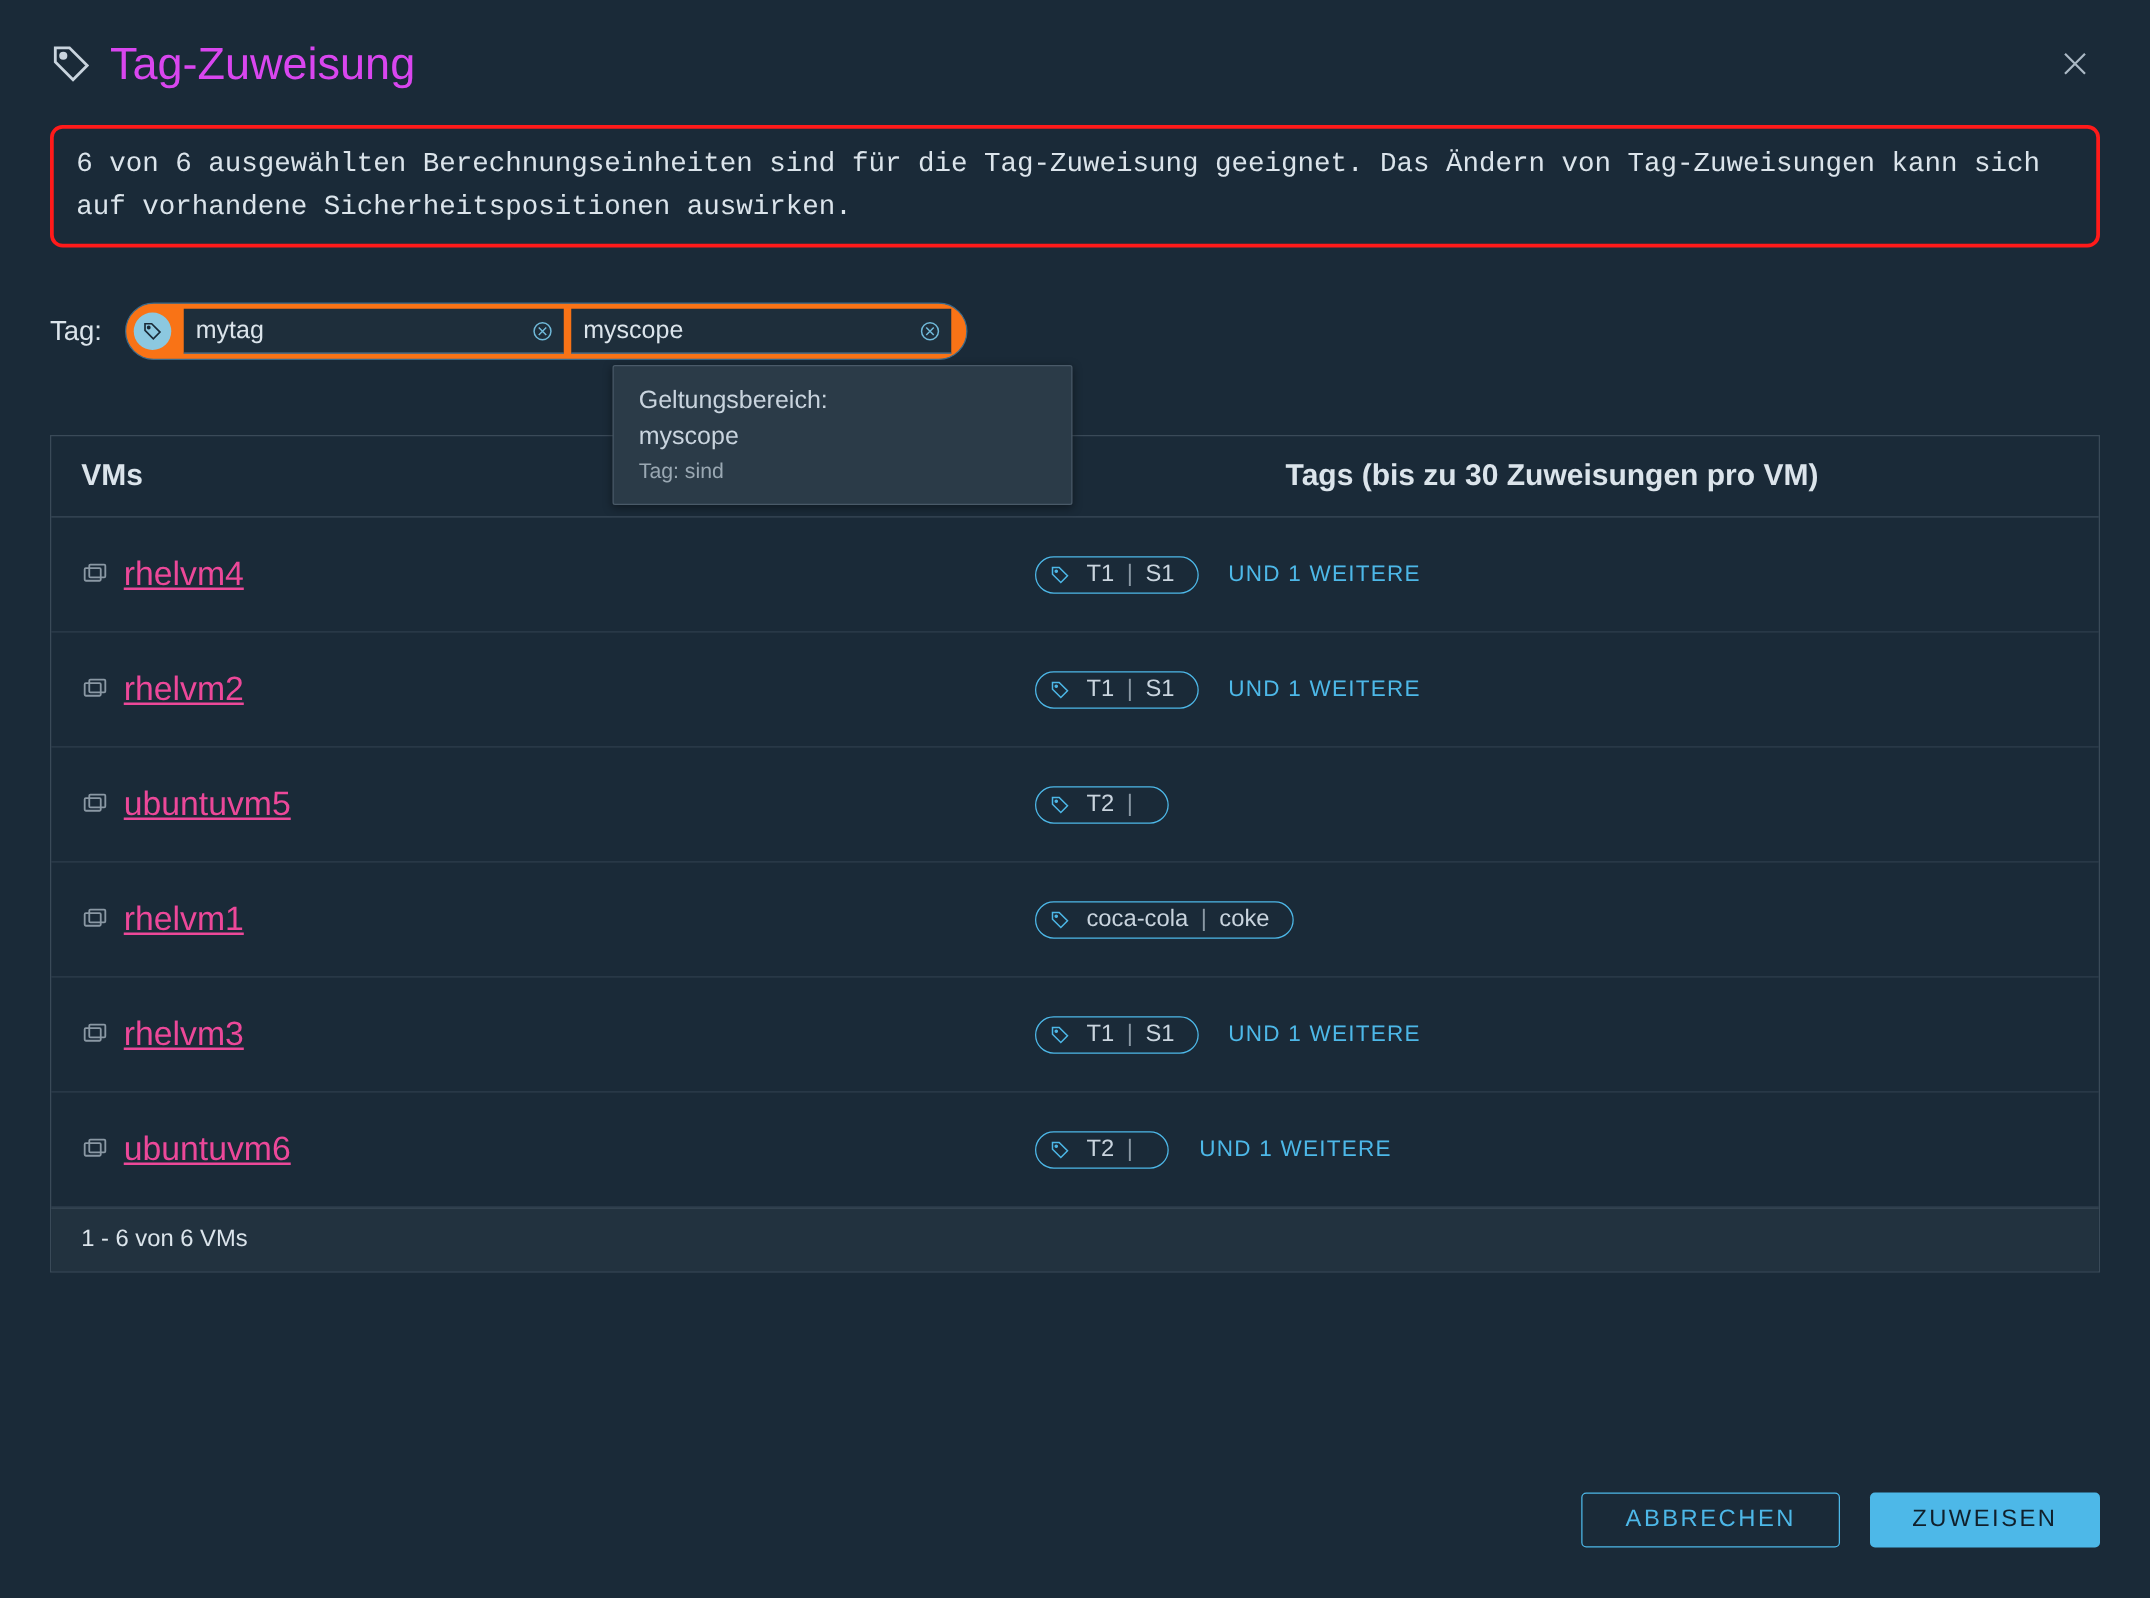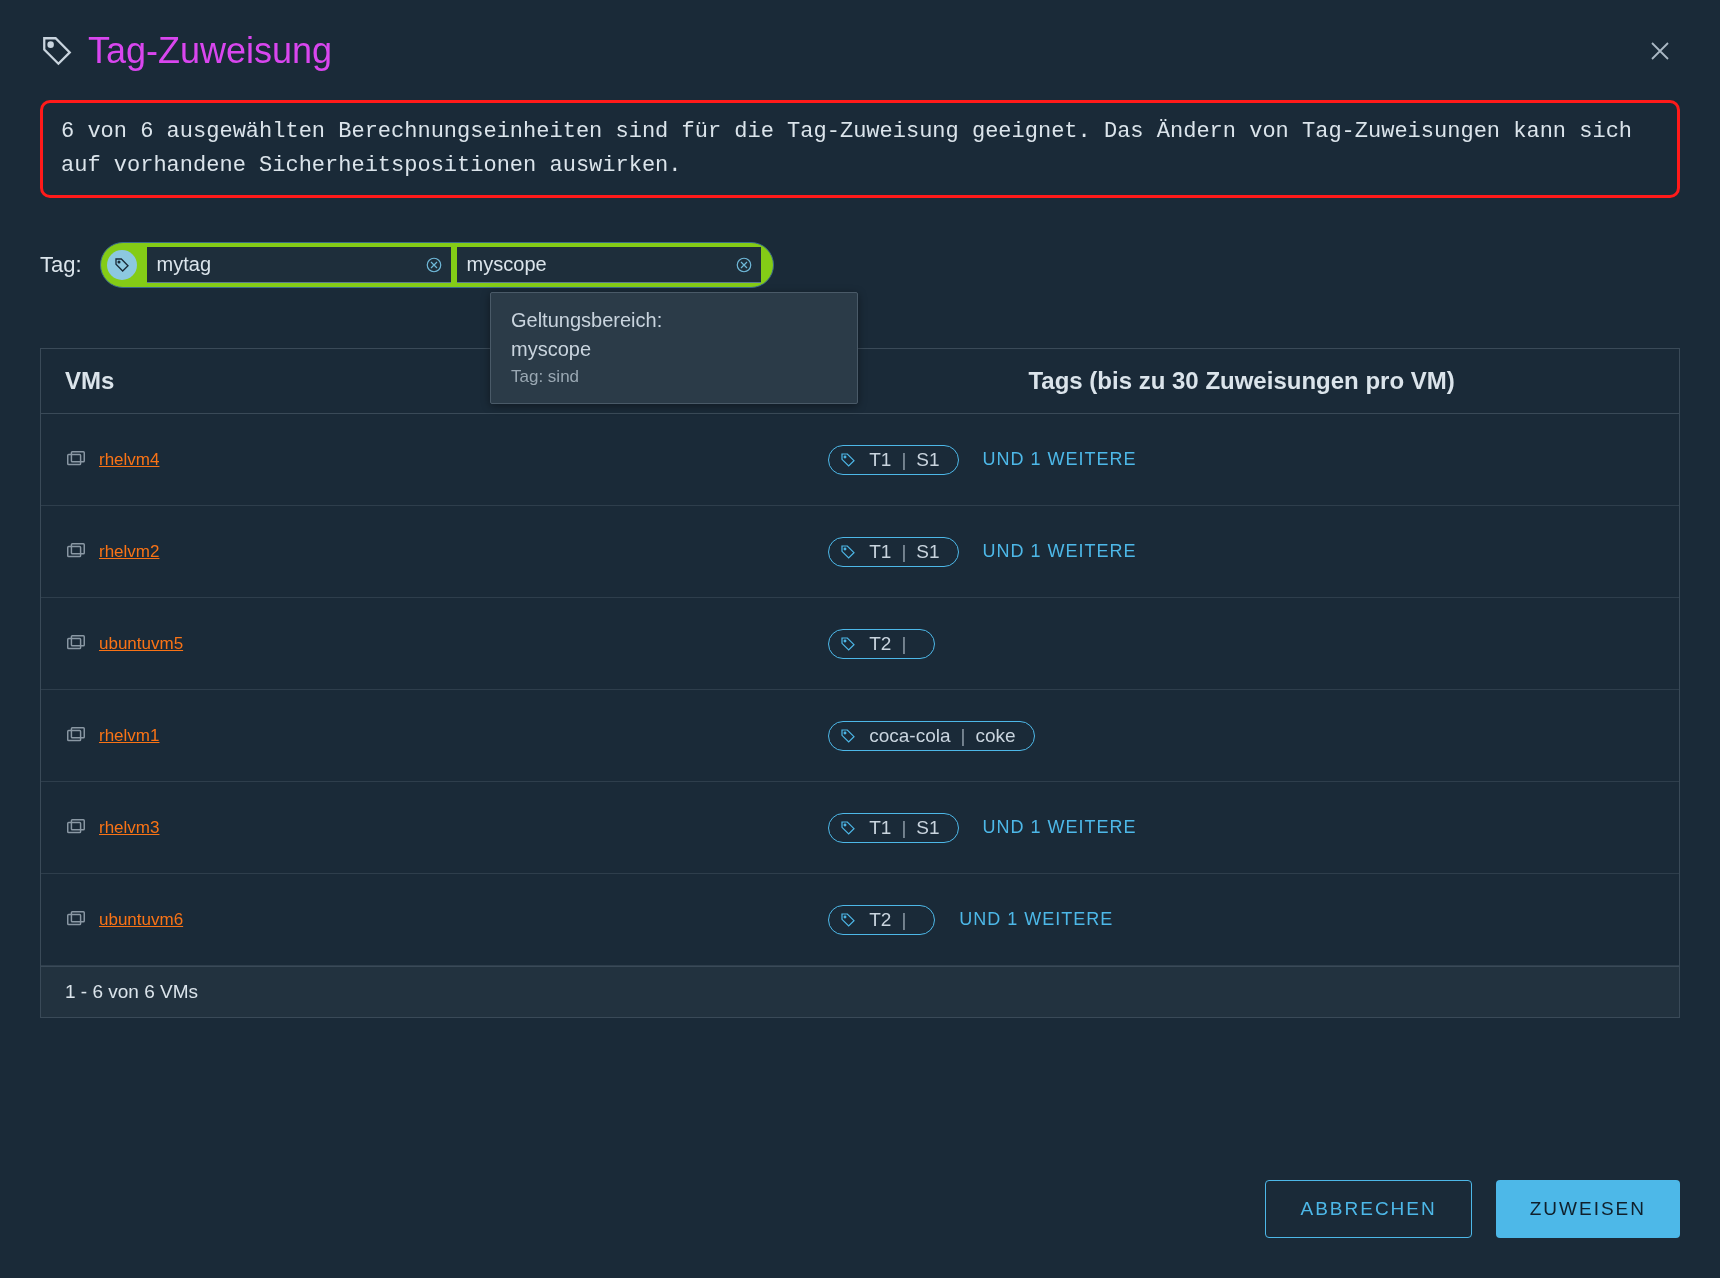--- a/index.html
+++ b/index.html
@@ -56,21 +56,21 @@
     font-size: 22px;
     color: #dbe4eb;
   }
   .pill-container {
     display: flex;
     align-items: center;
     border: 1px solid #3a6a8a;
     border-radius: 28px;
     height: 46px;
     padding: 0 6px 0 6px;
-    background: #84cc16;
+    background: #f97316;
     position: relative;
   }
   .pill-icon-circle {
     width: 30px;
     height: 30px;
     border-radius: 50%;
     background: #8cc8e0;
     display: flex;
     align-items: center;
     justify-content: center;
@@ -136,23 +136,23 @@
     padding: 20px 24px;
     min-height: 92px;
   }
   .vm-cell {
     width: 48%;
     display: flex;
     align-items: center;
     gap: 12px;
   }
   .vm-link {
-    color: #f97316;
+    color: #ec4899;
     text-decoration: underline;
-    font-size: 17px;
+    font-size: 27px;
     cursor: pointer;
   }
   .tags-cell {
     width: 52%;
     display: flex;
     align-items: center;
     gap: 24px;
   }
   .tag-pill {
     display: inline-flex;
@@ -194,21 +194,21 @@
     border-top: 1px solid #3a4a58;
   }
   .button-row {
     position: absolute;
     bottom: 40px;
     right: 40px;
     display: flex;
     gap: 24px;
   }
   .btn {
-    height: 58px;
+    height: 44px;
     padding: 0 34px;
     font-size: 19px;
     letter-spacing: 2px;
     border-radius: 4px;
     cursor: pointer;
     display: flex;
     align-items: center;
     justify-content: center;
   }
   .btn-secondary {

